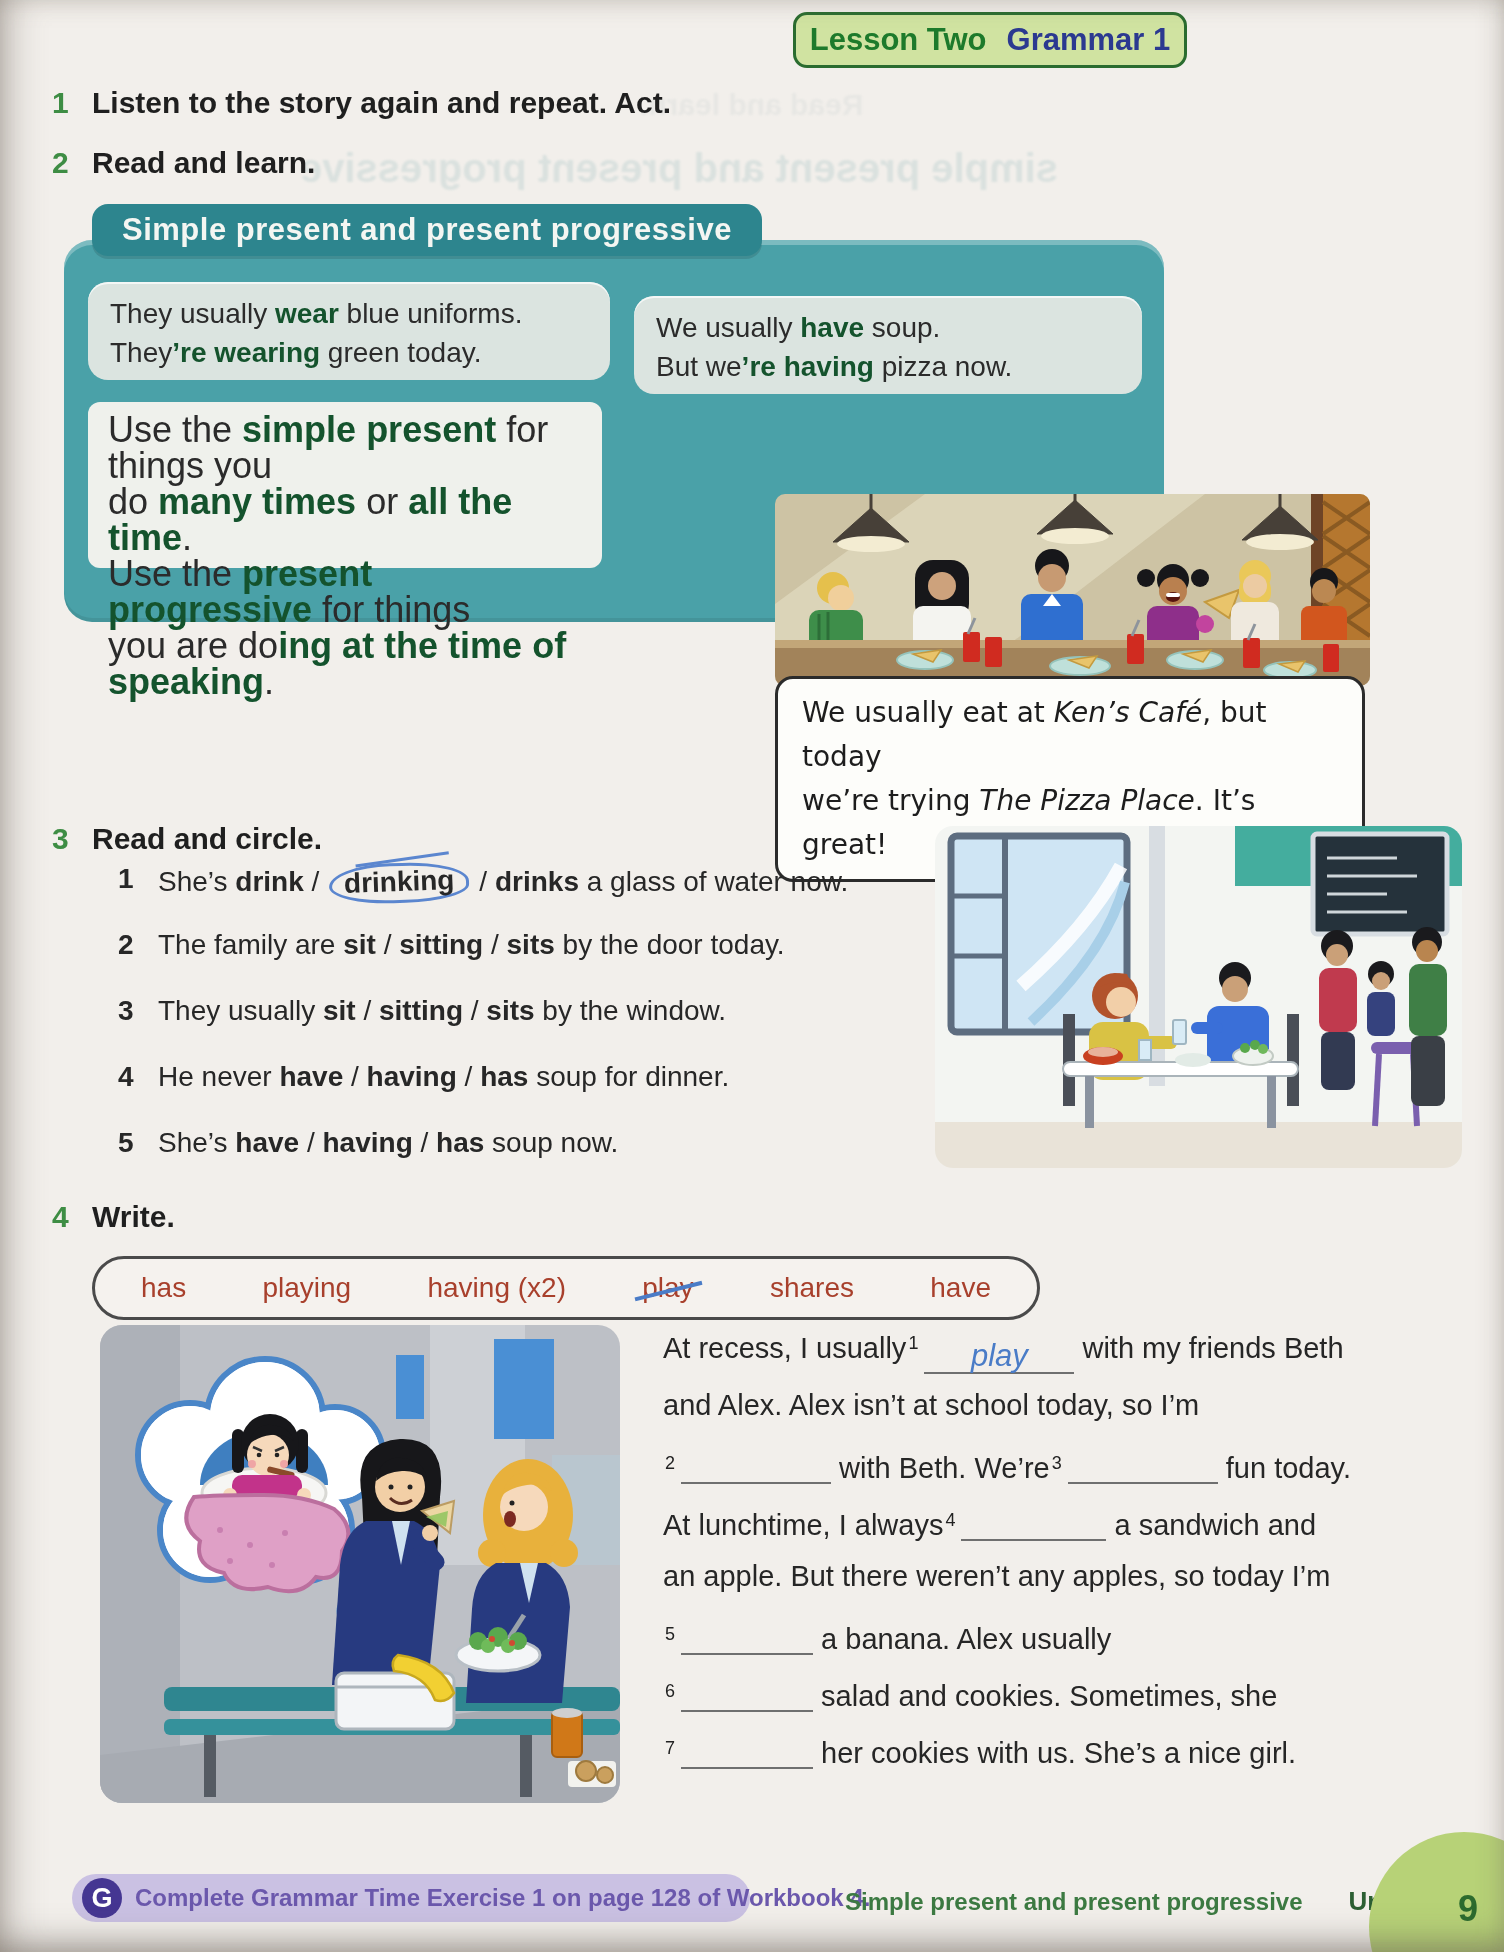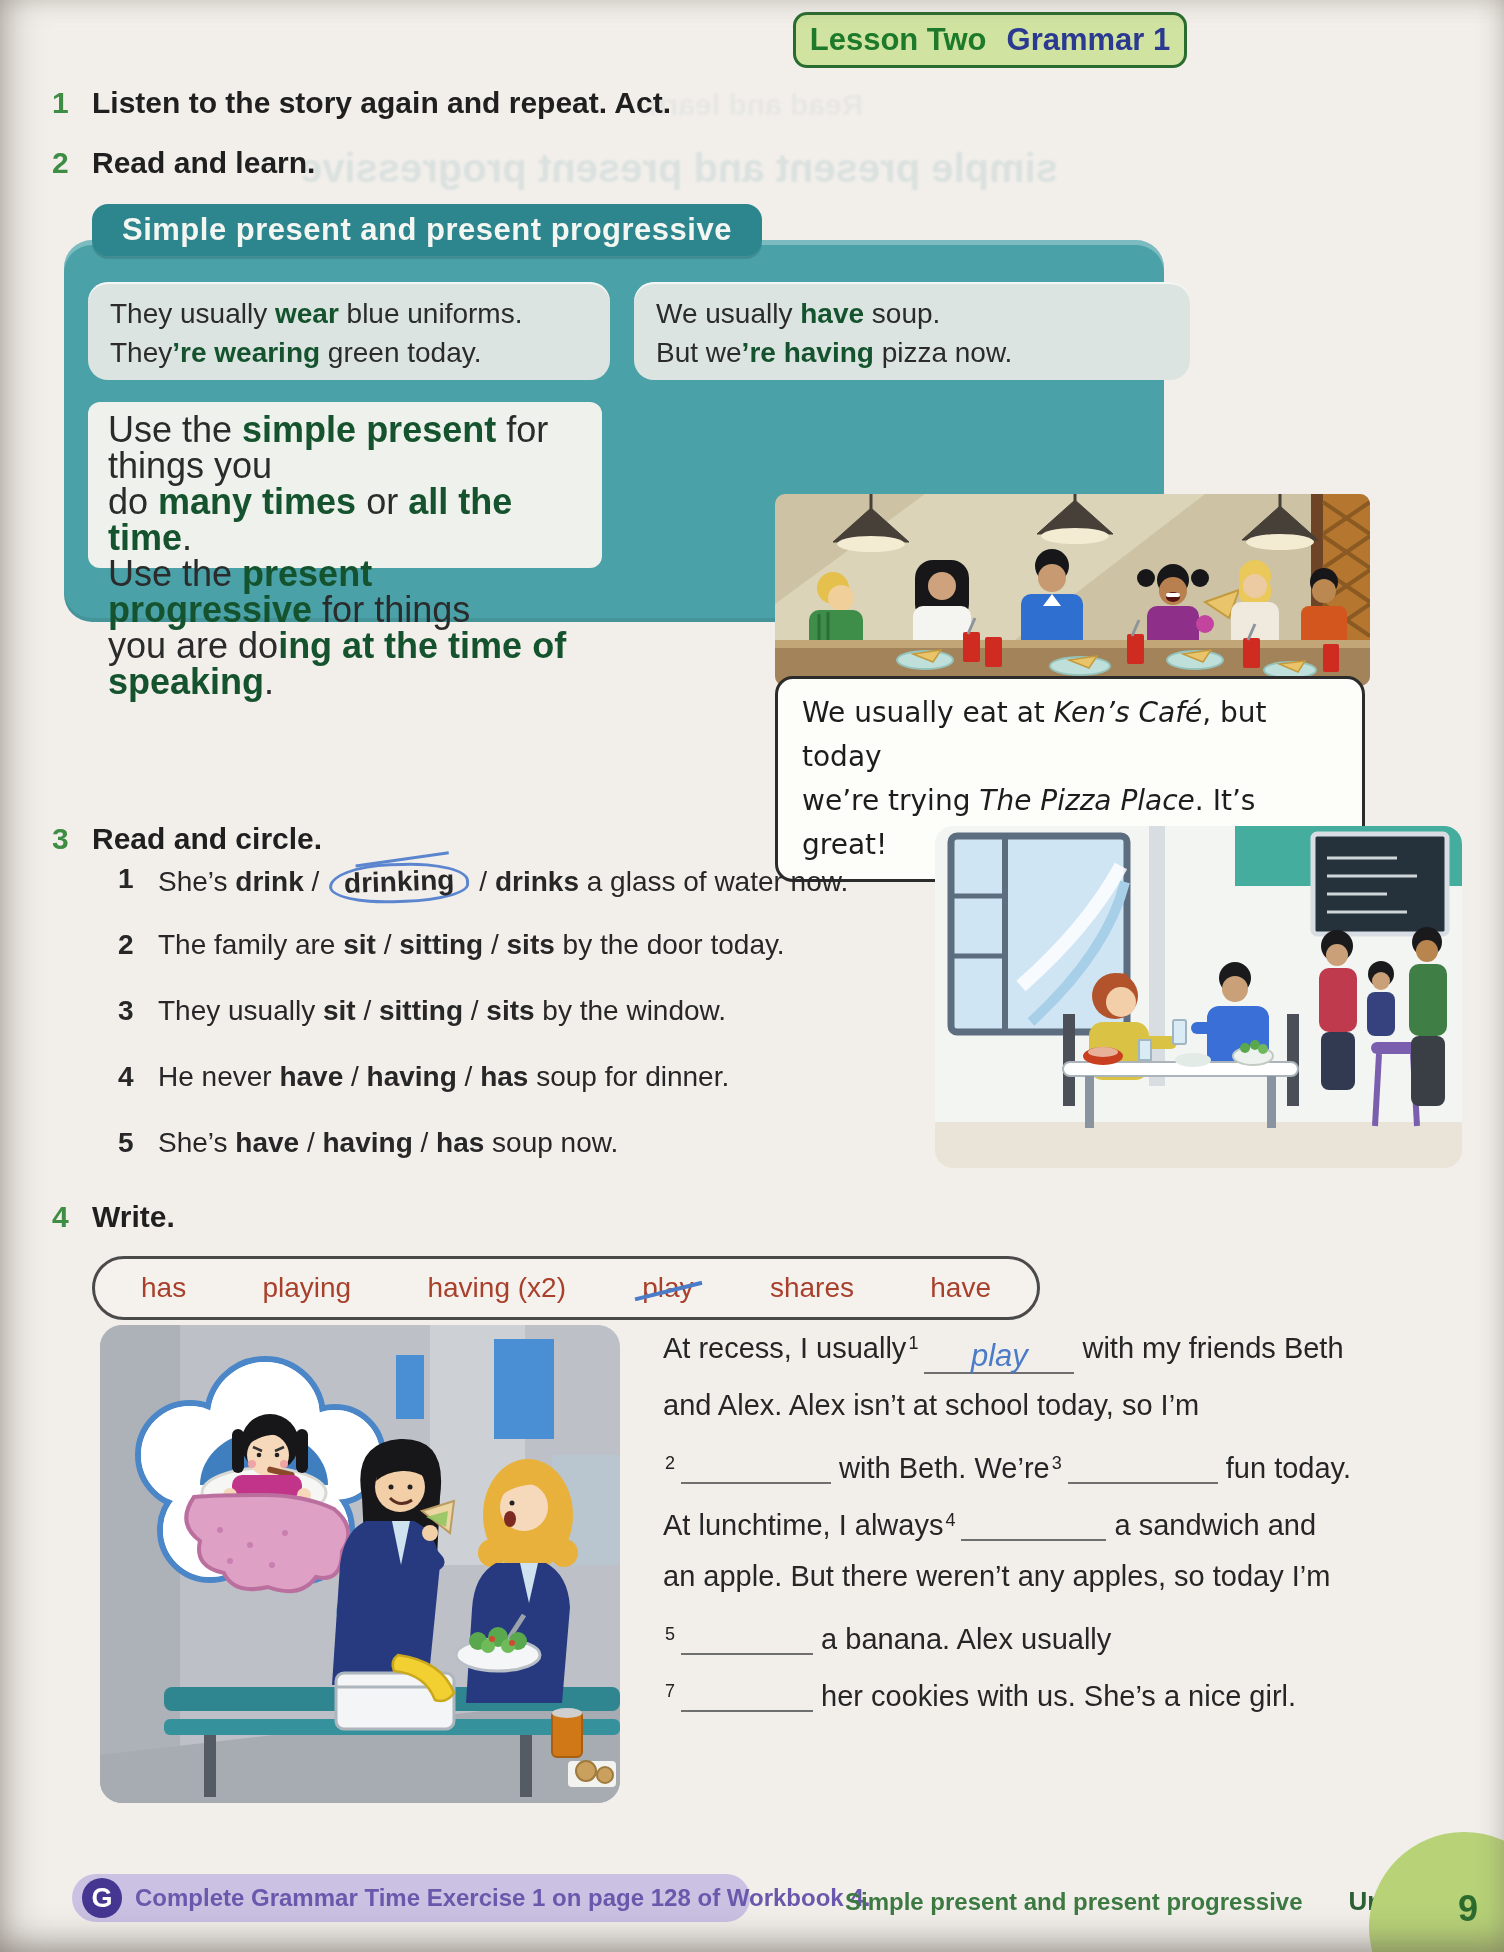--- a/index.html
+++ b/index.html
@@ -49,21 +49,21 @@
     display:flex; align-items:center;
     box-shadow:0 3px 0 rgba(0,0,0,.12);
   }
   .panel-tab span{color:#f4f6f2; font-weight:bold; font-size:31px; letter-spacing:.5px;}
   .ex-box{
     background:#dbe4e0; border-radius:20px; box-sizing:border-box;
     padding:12px 22px; font-size:28px; line-height:39px; color:#2b2b2b;
     box-shadow: inset 0 2px 0 rgba(255,255,255,.7);
   }
   .ex-box-l{left:88px; top:282px; width:522px; height:98px;}
-  .ex-box-r{left:634px; top:282px; width:556px; height:98px;}
+  .ex-box-r{left:634px; top:296px; width:508px; height:98px;}
   .rule-box{
     left:88px; top:402px; width:514px; height:166px;
     background:#eff1ec; border-radius:12px; box-sizing:border-box;
     padding:10px 20px; font-size:36px; line-height:36px; color:#2b2b2b;
   }
   .red{color:#14532d; font-weight:bold;}
   .b{font-weight:bold;}
   .it{font-style:italic;text-align:center;}
   
   .illo{border-radius:10px; overflow:hidden;}
@@ -453,20 +453,21 @@
     </svg>
   </div>
 
   <div class="abs para">
     <div class="pline"><span>At recess, I usually</span><span><span class="bnum">1</span><span class="blank" style="width: 150px;"><span class="fill">play</span></span></span><span> with my friends Beth</span></div>
     <div class="pline"><span>and Alex. Alex isn’t at school today, so I’m</span></div>
     <div class="pline"><span><span class="bnum">2</span><span class="blank" style="width: 150px;"></span></span><span> with Beth. We’re</span><span><span class="bnum">3</span><span class="blank" style="width: 150px;"></span></span><span> fun today.</span></div>
     <div class="pline"><span>At lunchtime, I always</span><span><span class="bnum">4</span><span class="blank" style="width: 145px;"></span></span><span> a sandwich and</span></div>
     <div class="pline"><span>an apple. But there weren’t any apples, so today I’m</span></div>
     <div class="pline"><span><span class="bnum">5</span><span class="blank" style="width: 132px;"></span></span><span> a banana. Alex usually</span></div>
+    <div class="pline"><span><span class="bnum">6</span><span class="blank" style="width: 132px;"></span></span><span> salad and cookies. Sometimes, she</span></div>
     <div class="pline"><span><span class="bnum">7</span><span class="blank" style="width: 132px;"></span></span><span> her cookies with us. She’s a nice girl.</span></div>
   </div>
 
   <div class="abs wb-pill">
     <span class="g-circle">G</span>
     <span class="wb-text">Complete Grammar Time Exercise 1 on page 128 of Workbook 4.</span>
   </div>
   <div class="abs footer-right">
     <span class="footer-topic">Simple present and present progressive</span>
     <span class="footer-unit">Unit 1</span>

